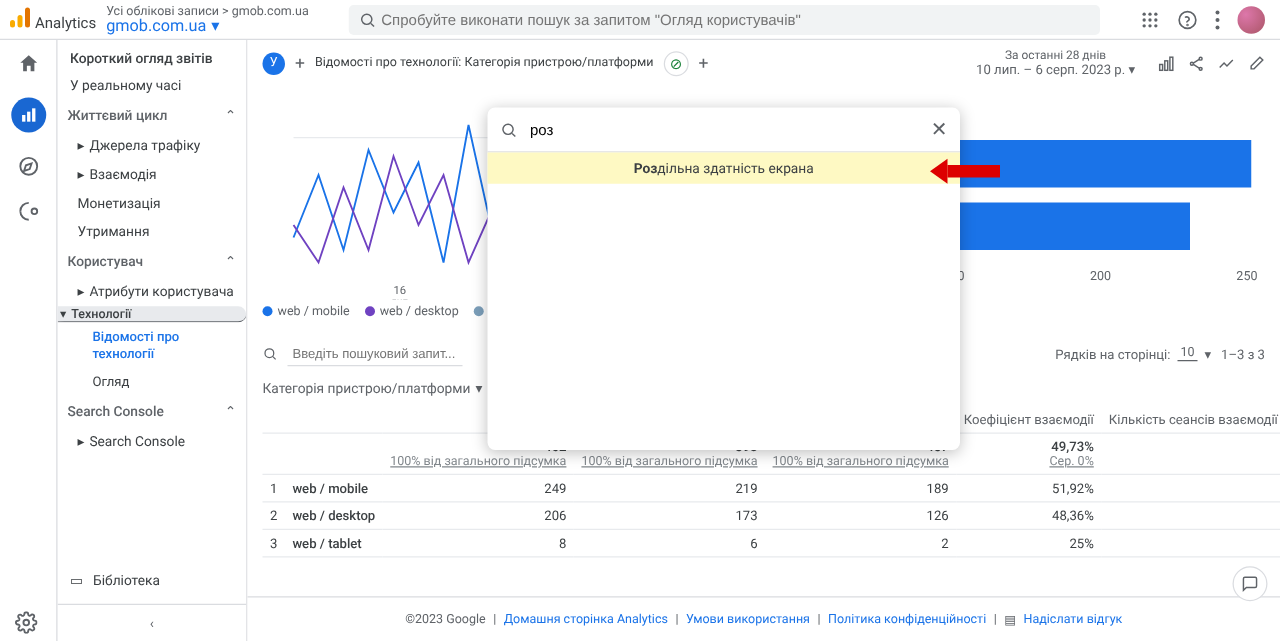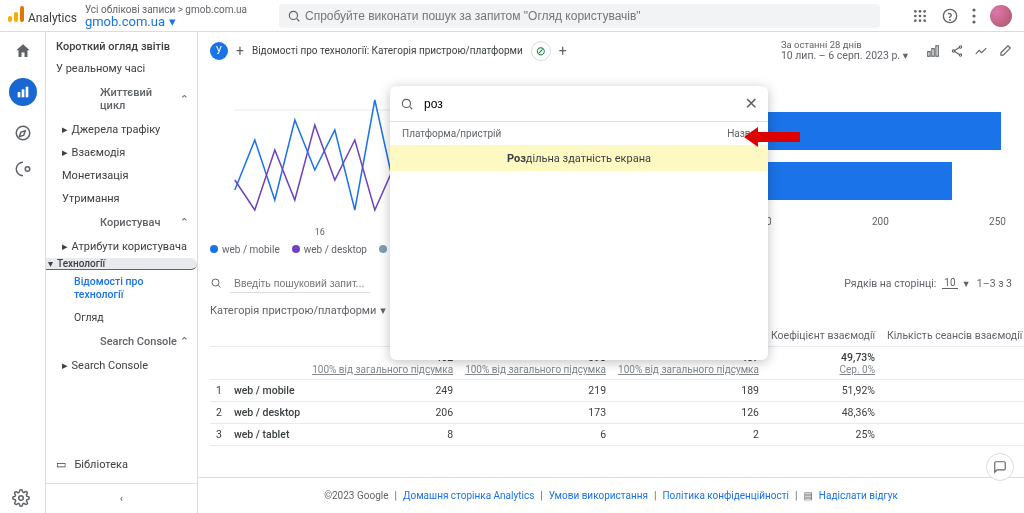--- a/index.html
+++ b/index.html
@@ -18,36 +18,36 @@
   .search-wrap { flex: 1; margin: 0 24px; display: flex; align-items: center; background: #f1f3f4; border-radius: 4px; height: 24px; padding: 0 8px; gap: 2px; color: #5f6368; }
   .search-wrap input { border: none; background: transparent; outline: none; width: 100%; font-size: 12px; color: #5f6368; }
   .top-icons { display: flex; align-items: center; gap: 14px; color: #5f6368; margin-right: 4px; }
   .avatar { width: 22px; height: 22px; border-radius: 50%; background: radial-gradient(circle at 30% 30%, #d7a, #a56); }
   
   .body { flex: 1; display: flex; min-height: 0; }
   .rail { width: 46px; border-right: 1px solid #dadce0; display: flex; flex-direction: column; align-items: center; padding-top: 10px; gap: 18px; color: #5f6368; }
   .rail .active { width: 28px; height: 28px; border-radius: 50%; background: #1967d2; color: #fff; display: flex; align-items: center; justify-content: center; }
   .sidebar { width: 152px; border-right: 1px solid #dadce0; display: flex; flex-direction: column; font-size: 11px; overflow-y: auto; }
   .side-title { padding: 8px 10px 4px; font-weight: 500; color: #3c4043; }
-  .side-head { display: flex; justify-content: space-between; align-items: center; padding: 6px 8px; color: #5f6368; font-weight: 500; margin-left: 46px; }
+  .side-head { display: flex; justify-content: space-between; align-items: center; padding: 6px 8px; color: #5f6368; font-weight: 500; }
   .side-item { padding: 5px 8px 5px 16px; color: #3c4043; display: flex; align-items: center; gap: 4px; border-radius: 0 12px 12px 0; }
   .side-item.sel { background: #e8eaed; font-weight: 500; }
   .side-sub { padding: 5px 8px 5px 28px; color: #3c4043; font-size: 10.5px; }
   .side-sub.active { color: #1a73e8; font-weight: 500; }
   .side-lib { margin-top: auto; padding: 12px 10px; font-size: 11px; color: #3c4043; display: flex; align-items: center; gap: 8px; }
   .collapse { display: flex; align-items: center; justify-content: center; border-top: 1px solid #dadce0; height: 30px; color: #5f6368; }
   
   .main { flex: 1; display: flex; flex-direction: column; min-width: 0; background: #fff; position: relative; }
   .report-header { display: flex; align-items: center; padding: 8px 12px; gap: 8px; }
   .chip { width: 18px; height: 18px; border-radius: 50%; background: #1a73e8; color: #fff; font-size: 10px; display: flex; align-items: center; justify-content: center; }
   .plus { font-size: 14px; color: #5f6368; }
   .rtitle { font-size: 10px; color: #3c4043; }
   .round-btn { width: 20px; height: 20px; border-radius: 50%; border: 1px solid #dadce0; display: flex; align-items: center; justify-content: center; color: #188038; font-size: 12px; }
   .header-spacer { flex: 1; }
-  .date-range { font-size: 10.5px; color: #5f6368; text-align: left; line-height: 1.1; }
+  .date-range { font-size: 10.5px; color: #5f6368; text-align: center; line-height: 1.1; }
   .date-range .lbl { font-size: 9.5px; }
   .hdr-icons { display: flex; align-items: center; gap: 10px; color: #5f6368; margin-left: 10px; }
   
   .content { flex: 1; padding: 0 12px 4px; overflow: hidden; position: relative; }
   .chart-row { display: flex; gap: 12px; height: 200px; }
   .line-chart { flex: 1.1; position: relative; }
   .bar-chart { flex: 1; display: flex; flex-direction: column; justify-content: center; gap: 12px; padding: 10px 4px; }
   .bar { height: 38px; background: #1a73e8; }
   .bar.b1 { width: 98%; }
   .bar.b2 { width: 85%; }
@@ -398,24 +398,20 @@
         <div class="popup-search">
           <span class="q">
               <svg width="14" height="14" viewBox="0 0 24 24" fill="none" stroke="currentColor" stroke-width="2">
                 <circle cx="11" cy="11" r="7"></circle>
                 <line x1="21" y1="21" x2="16.65" y2="16.65"></line>
               </svg>
             </span>
           <input class="popup-input" value="роз" style="">
           <span class="popup-close">✕</span>
         </div>
-        <div class="popup-head">
-          <span>Платформа/пристрій</span>
-          <span>Назва</span>
-        </div>
         <div class="popup-item">
           <b>Роз</b><span>дільна здатність екрана</span>
         </div>
       </div>
       <div class="arrow">
           <div class="arrow-head"></div>
           <div class="arrow-body"></div>
         </div>
 
       <div class="feedback-btn">

